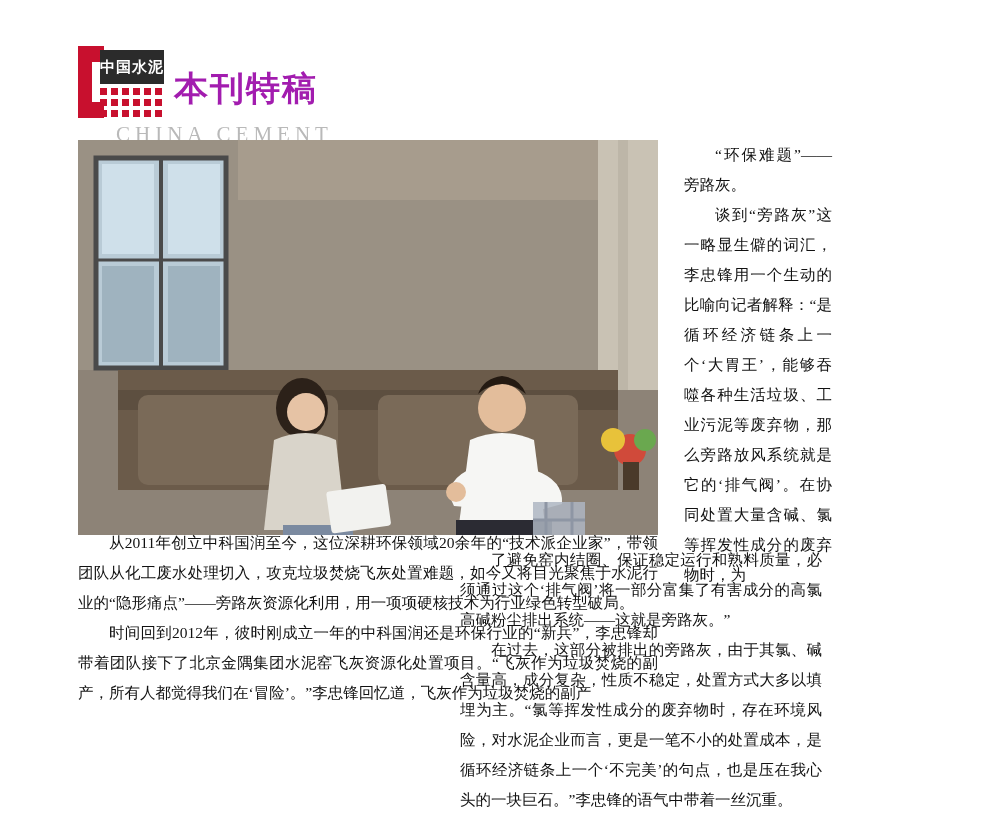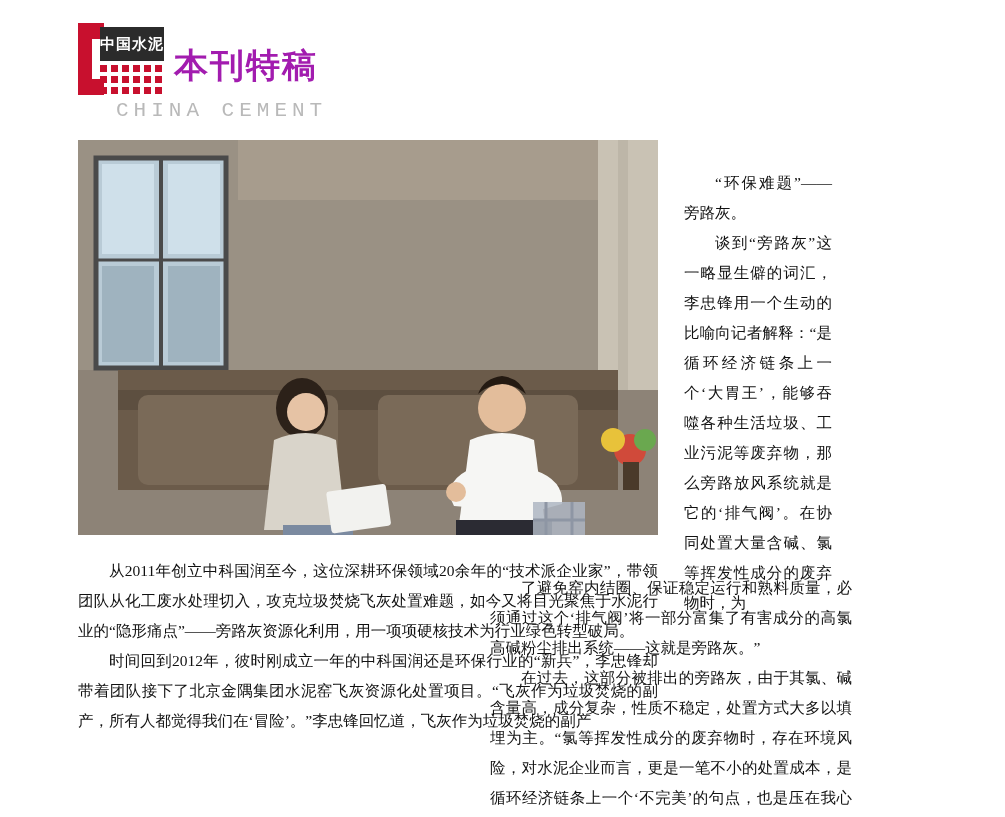--- a/index.html
+++ b/index.html
@@ -13,21 +13,21 @@
     font-family: "Liberation Serif", "DejaVu Serif", serif;
     color: #1a1a1a;
     position: relative;
     overflow: hidden;
   }
 
   
   .masthead {
     position: absolute;
     left: 78px;
-    top: 21px;
+    top: 44px;
     width: 420px;
     height: 78px;
     padding-left: 40px;
   }
   .logo-mark {
     position: absolute;
     left: 0;
     top: 2px;
     width: 86px;
     height: 72px;
@@ -84,21 +84,21 @@
     font-family: "DejaVu Sans", "Liberation Sans", sans-serif;
     font-size: 34px;
     font-weight: 700;
     letter-spacing: 2px;
     color: #a21caf;
   }
   .masthead-sub {
     position: absolute;
     left: 38px;
     top: 78px;
-    font-family: Liberation Mono, monospace;
+    font-family: Liberation Serif, serif;
     font-size: 21px;
     letter-spacing: 5px;
     color: #b9b9b9;
   }
 
   
   .photo {
     position: absolute;
     left: 78px;
     top: 140px;
@@ -110,38 +110,37 @@
   .photo svg { display: block; }
 
   
   .col {
     position: absolute;
     font-size: 15.5px;
     line-height: 30px;
     text-align: justify;
     text-justify: inter-ideograph;
     color: #111111;
-    margin-top: 28px;
   }
   .col p {
     margin: 0;
     text-indent: 2em;
   }
   .col-left {
     left: 78px;
     top: 528px;
     width: 580px;
   }
   .col-right {
     left: 684px;
     top: 140px;
     width: 148px;
   }
   .col-right-lower {
-    left: 490px;
+    left: 460px;
     top: 545px;
     width: 362px;
   }
   .col-right p, .col-right-lower p, .col-left p {
     margin-bottom: 0;
   }
 </style>
 </head>
 <body>
 

